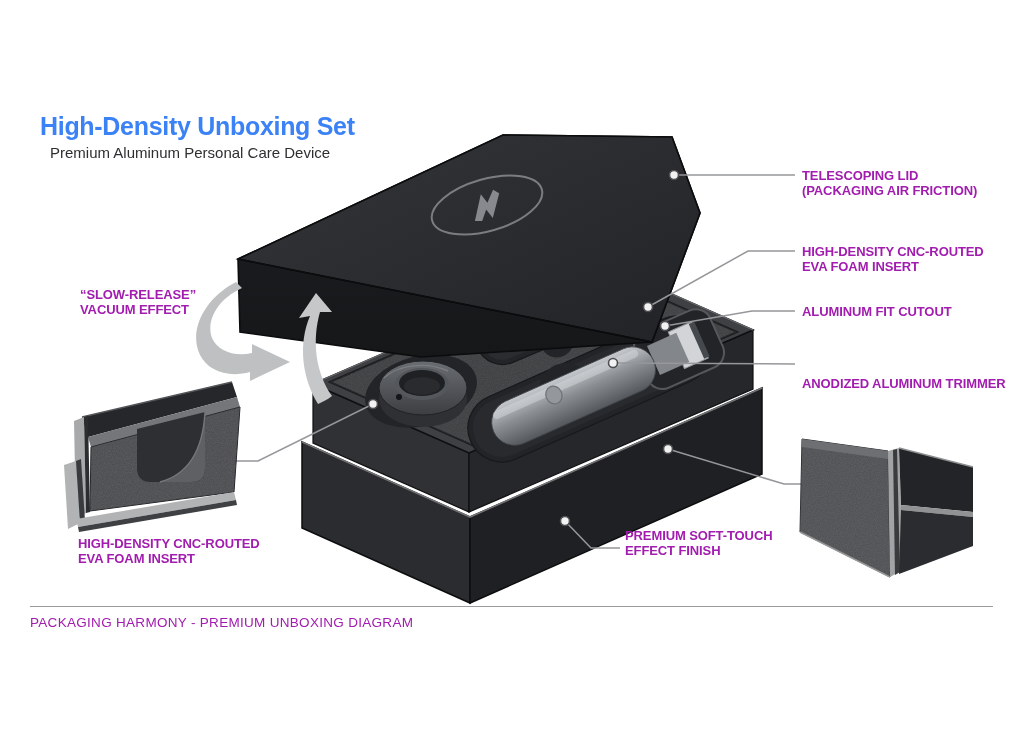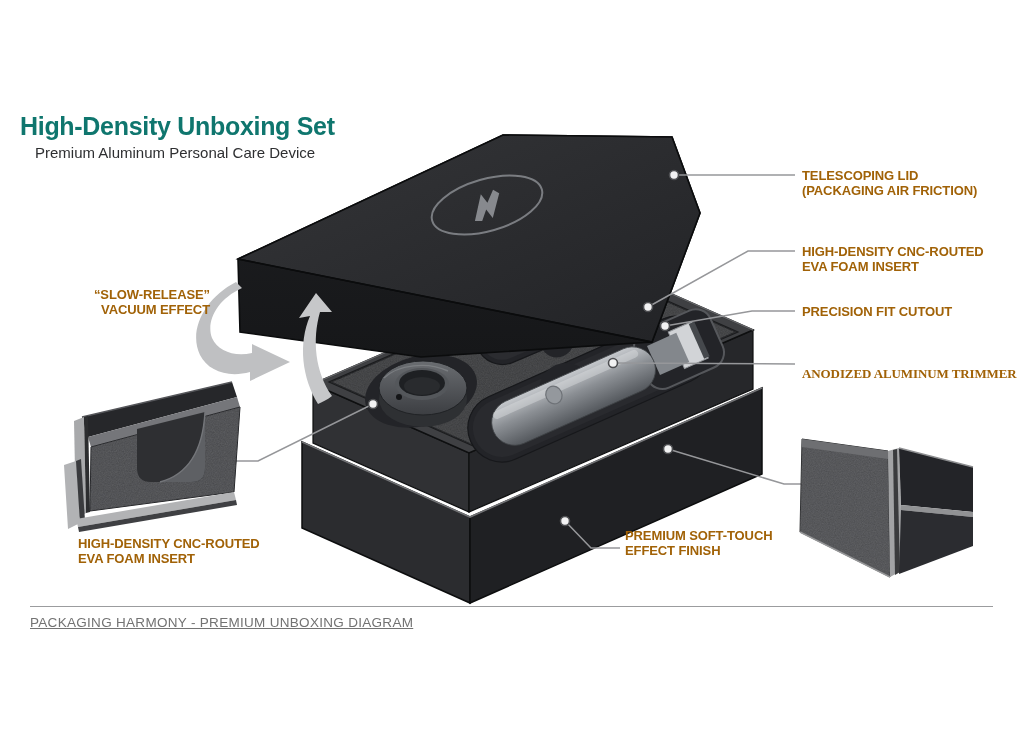--- a/index.html
+++ b/index.html
@@ -4,49 +4,49 @@
 <style>
   html,body{margin:0;padding:0;background:#fff;}
   #canvas{
     position:relative;width:1023px;height:734px;background:#fff;overflow:hidden;
     font-family:"Liberation Sans", sans-serif;
   }
   #diagram-svg{position:absolute;left:0;top:0;}
   .lbl{
     position:absolute;
     font:bold 13px/15px "Liberation Sans", sans-serif;
-    color:#a16207;letter-spacing:-0.1px;white-space:nowrap;
+    color:#a21caf;letter-spacing:-0.1px;white-space:nowrap;
   }
   .lbl span{display:block;}
   #page-title{
-    position:absolute;left:20px;top:112px;
+    position:absolute;left:40px;top:112px;
     font:bold 25px/28px "Liberation Sans", sans-serif;
-    color:#0f766e;letter-spacing:-0.3px;
+    color:#3b82f6;letter-spacing:-0.3px;
   }
   #page-subtitle{
-    position:absolute;left:35px;top:144px;
+    position:absolute;left:50px;top:144px;
     font:15px/18px "Liberation Sans", sans-serif;
     color:#2e2f31;
     text-align:right;
   }
-  #callout-slow-release{left:80px;top:287px;width:130px;text-align:right;}
+  #callout-slow-release{left:80px;top:287px;width:130px;text-align:left;}
   #callout-lid{left:802px;top:168px;}
   #callout-foam-right{left:802px;top:244px;}
   #callout-precision{left:802px;top:304px;}
-  #callout-trimmer{left:802px;top:366px;font-family:Liberation Serif, serif;}
+  #callout-trimmer{left:802px;top:376px;}
   #callout-foam-left{left:78px;top:536px;}
   #callout-soft-touch{left:625px;top:528px;}
   #footer-rule{
     position:absolute;left:30px;top:606px;width:963px;height:0;
     border-top:1.5px solid #9b9c9e;
   }
   #footer-caption{
     position:absolute;left:30px;top:614px;
     font:13.5px/17px "Liberation Sans", sans-serif;
-    color:#737373;letter-spacing:0.3px;text-decoration:underline;
+    color:#a21caf;letter-spacing:0.3px;
   }
 </style>
 </head>
 <body>
 
 <div id="canvas">
 
   <svg id="diagram-svg" width="1023" height="734" viewBox="0 0 1023 734">
     <defs>
       <linearGradient id="gLidTop" x1="0" y1="0" x2="1" y2="1">
@@ -220,21 +220,21 @@
     <span>TELESCOPING LID</span>
     <span>(PACKAGING AIR FRICTION)</span>
   </div>
 
   <div class="lbl" id="callout-foam-right">
     <span>HIGH-DENSITY CNC-ROUTED</span>
     <span>EVA FOAM INSERT</span>
   </div>
 
   <div class="lbl" id="callout-precision">
-    <span>PRECISION FIT CUTOUT</span>
+    <span>ALUMINUM FIT CUTOUT</span>
   </div>
 
   <div class="lbl" id="callout-trimmer">
     <span>ANODIZED ALUMINUM TRIMMER</span>
   </div>
 
   <div class="lbl" id="callout-foam-left">
     <span>HIGH-DENSITY CNC-ROUTED</span>
     <span>EVA FOAM INSERT</span>
   </div>

